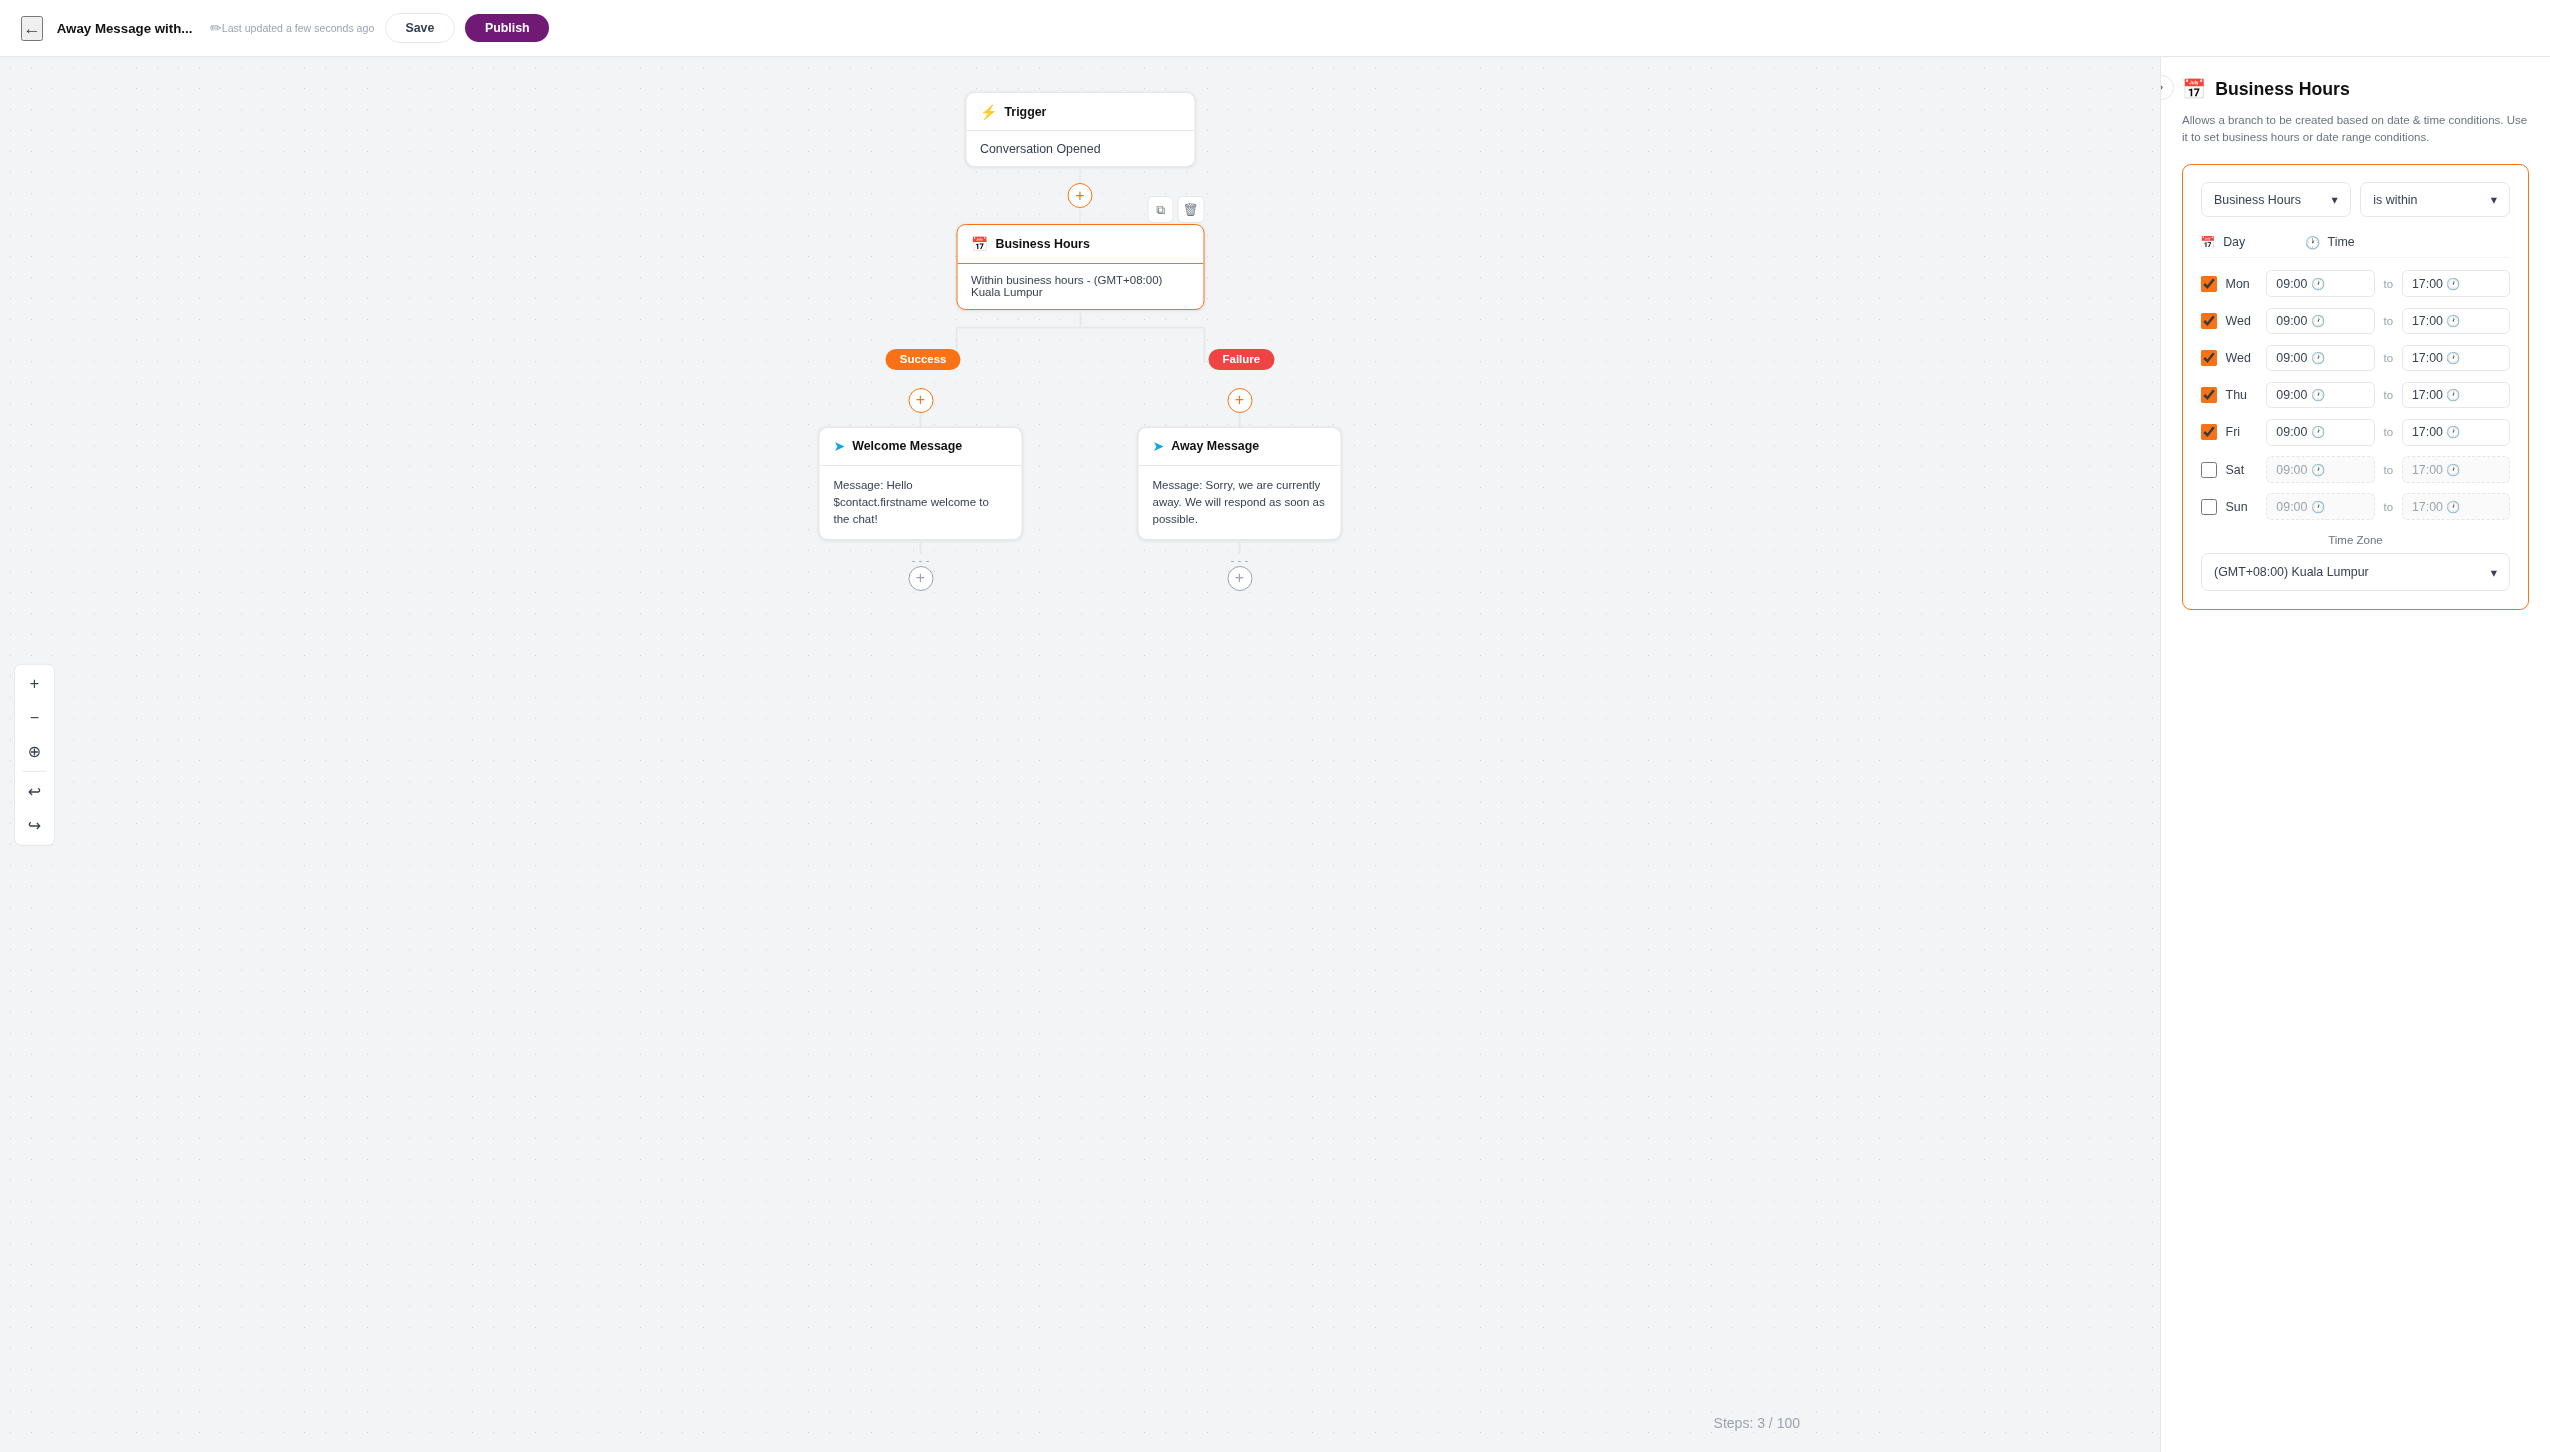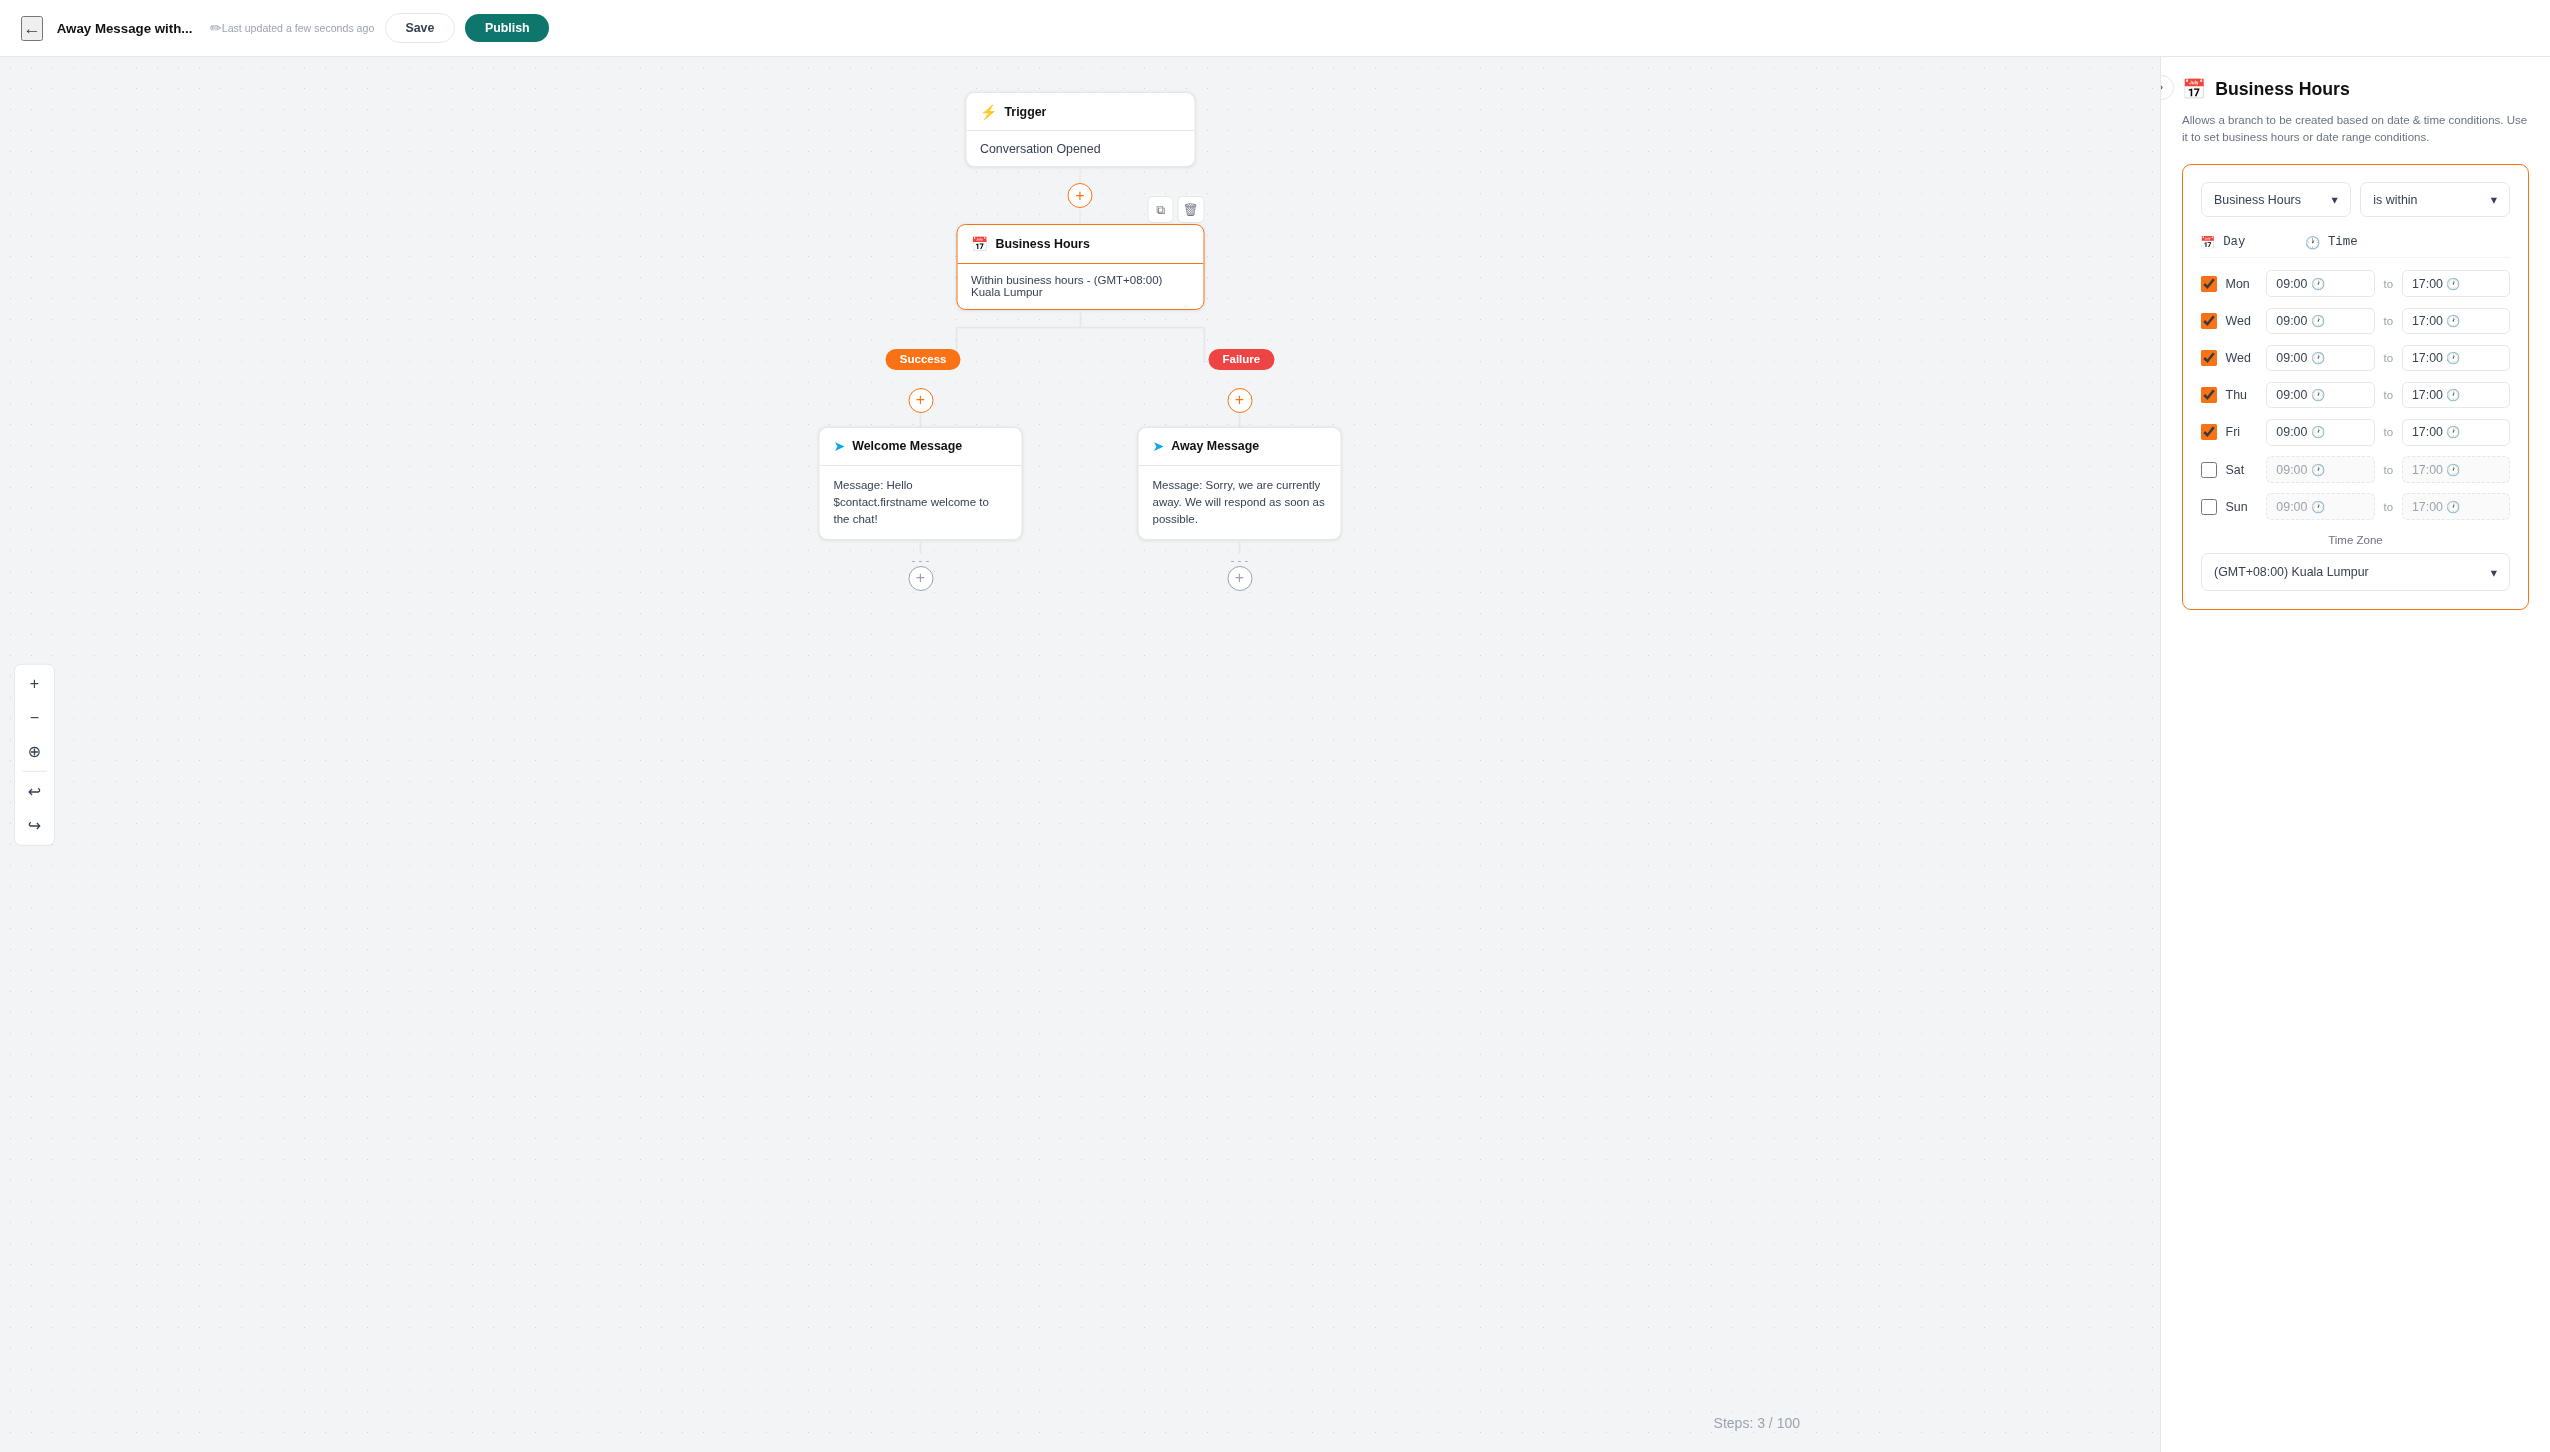--- a/index.html
+++ b/index.html
@@ -15,21 +15,21 @@
     .header-title { font-weight: 700; font-size: 13.3px; color: #111; margin-right: 10.6px; white-space: nowrap; }
     .header-desc { color: #9ca3af; font-size: 11.5px; flex: 1; }
     .header-edit { color: #9ca3af; font-size: 14px; cursor: pointer; margin-left: 7px; }
     .header-right { display: flex; align-items: center; gap: 10.6px; }
     .header-last-updated { color: #9ca3af; font-size: 10.6px; }
     .btn-save {
       background: #fff; border: 1.3px solid #e5e7eb; color: #374151;
       border-radius: 17.7px; padding: 7px 19.5px; font-size: 12.4px; font-weight: 600; cursor: pointer;
     }
     .btn-publish {
-      background: #0f766e; border: none; color: #fff;
+      background: #701a75; border: none; color: #fff;
       border-radius: 17.7px; padding: 7px 19.5px; font-size: 12.4px; font-weight: 600; cursor: pointer;
     }
 
     
     .main { display: flex; height: calc(100vh - 57px); }
 
     
     .canvas {
       flex: 1; position: relative; background-color: #f3f4f6;
       background-image: radial-gradient(circle, #d1d5db 0.9px, transparent 0.9px);
@@ -154,21 +154,21 @@
       flex: 1; display: flex; align-items: center; justify-content: space-between;
       border: 0.9px solid #e5e7eb; border-radius: 7px; padding: 8.9px 12.4px;
       font-size: 12.4px; color: #374151; cursor: pointer; background: #fff;
     }
 
     
     .day-time-row {
       display: flex; align-items: center; gap: 7px; margin-bottom: 12.4px;
       padding-bottom: 7px; border-bottom: 0.9px solid #f3f4f6;
     }
-    .day-time-label { font-size: 12.4px; color: #374151; font-weight: 500; font-family: Liberation Mono, monospace; }
+    .day-time-label { font-size: 12.4px; color: #374151; font-weight: 500; }
 
     
     .schedule-row {
       display: flex; align-items: center; gap: 8.9px; margin-bottom: 10.6px;
     }
     .day-checkbox {
       width: 16px; height: 16px; accent-color: #f97316; cursor: pointer; flex-shrink: 0;
     }
     .day-name { width: 32px; font-size: 12.4px; color: #374151; font-weight: 500; }
     .time-input {

